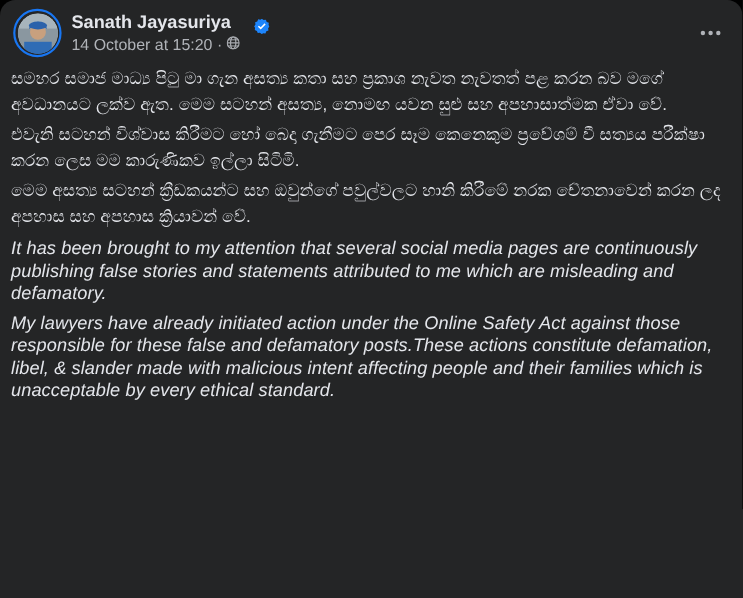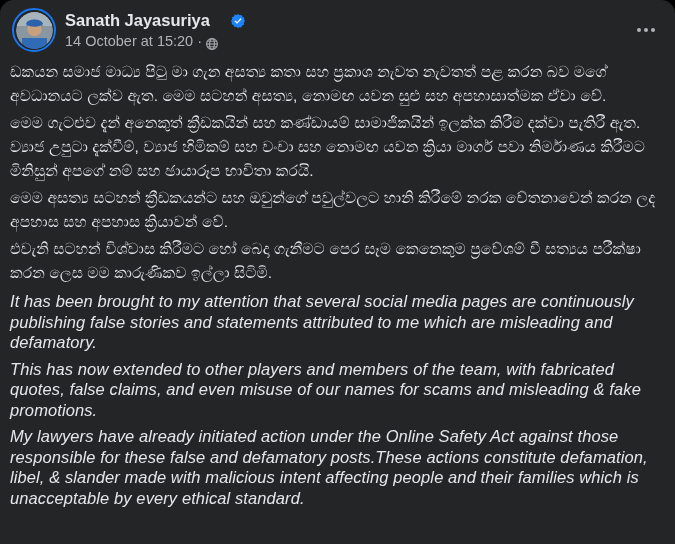--- a/index.html
+++ b/index.html
@@ -26,28 +26,28 @@
     display: flex; align-items: center; justify-content: center;
     background: #242526;
     flex: 0 0 auto;
     cursor: pointer;
   }
   .avatar-img {
     width: 37px; height: 37px; border-radius: 50%;
     overflow: hidden; display: block;
   }
   .header-text { margin-left: 9px; padding-top: 2px; }
-  .name-row { display: flex; align-items: center; gap: 21px; }
+  .name-row { display: flex; align-items: flex-end; gap: 21px; }
   .author-name {
     color: #e4e6eb; font-size: 16.5px; font-weight: 700;
     line-height: 21px; cursor: pointer;
   }
   .badge { width: 14px; height: 14px; display: block; margin-top: 1px; }
   .meta-row {
-    display: flex; align-items: center; gap: 4px;
+    display: flex; align-items: flex-start; gap: 4px;
     color: #b0b3b8; font-size: 14.5px; line-height: 19px; margin-top: 1px;
   }
   .globe { width: 12px; height: 12px; display: block; opacity: .95; }
   .more-btn {
     position: absolute; right: 16px; top: 22px;
     display: flex; gap: 3px; padding: 6px 4px; border-radius: 6px;
     cursor: pointer;
   }
   .more-btn .dot {
     width: 4px; height: 4px; border-radius: 50%; background: #b0b3b8;
@@ -127,22 +127,20 @@
     </div>
 
     <div class="more-btn">
       <span class="dot"></span>
       <span class="dot"></span>
       <span class="dot"></span>
     </div>
   </div>
 
   <div class="content">
-    <p class="para-si">ඩකයන සමාජ මාධ්‍ය පිටු මා ගැන අසත්‍ය කතා සහ ප්‍රකාශ නැවත නැවතත් පළ කරන බව මගේ අවධානයට ලක්ව ඇත. මෙම සටහන් අසත්‍ය, නොමඟ යවන සුළු සහ අපහාසාත්මක ඒවා වේ.</p>
-    <p class="para-si">මෙම ගැටළුව දැන් අනෙකුත් ක්‍රීඩකයින් සහ කණ්ඩායම් සාමාජිකයින් ඉලක්ක කිරීම දක්වා පැතිරී ඇත. ව්‍යාජ උපුටා දැක්වීම්, ව්‍යාජ හිමිකම් සහ වංචා සහ නොමඟ යවන ක්‍රියා මාර්ග පවා නිර්මාණය කිරීමට මිනිසුන් අපගේ නම් සහ ඡායාරූප භාවිතා කරයි.</p>
+    <p class="para-si">සමහර සමාජ මාධ්‍ය පිටු මා ගැන අසත්‍ය කතා සහ ප්‍රකාශ නැවත නැවතත් පළ කරන බව මගේ අවධානයට ලක්ව ඇත. මෙම සටහන් අසත්‍ය, නොමඟ යවන සුළු සහ අපහාසාත්මක ඒවා වේ.</p>
+    <p class="para-si">එවැනි සටහන් විශ්වාස කිරීමට හෝ බෙදා ගැනීමට පෙර සෑම කෙනෙකුම ප්‍රවේශම් වී සත්‍යය පරීක්ෂා කරන ලෙස මම කාරුණිකව ඉල්ලා සිටිමි.</p>
     <p class="para-si">මෙම අසත්‍ය සටහන් ක්‍රීඩකයන්ට සහ ඔවුන්ගේ පවුල්වලට හානි කිරීමේ නරක චේතනාවෙන් කරන ලද අපහාස සහ අපහාස ක්‍රියාවන් වේ.</p>
-    <p class="para-si">එවැනි සටහන් විශ්වාස කිරීමට හෝ බෙදා ගැනීමට පෙර සෑම කෙනෙකුම ප්‍රවේශම් වී සත්‍යය පරීක්ෂා කරන ලෙස මම කාරුණිකව ඉල්ලා සිටිමි.</p>
     <p class="para-en">It has been brought to my attention that several social media pages are continuously publishing false stories and statements attributed to me which are misleading and defamatory.</p>
-    <p class="para-en">This has now extended to other players and members of the team, with fabricated quotes, false claims, and even misuse of our names for scams and misleading &amp; fake promotions.</p>
     <p class="para-en">My lawyers have already initiated action under the Online Safety Act against those responsible for these false and defamatory posts.These actions constitute defamation, libel, &amp; slander made with malicious intent affecting people and their families which is unacceptable by every ethical standard.</p>
   </div>
 
 </div>
 
 </body></html>

